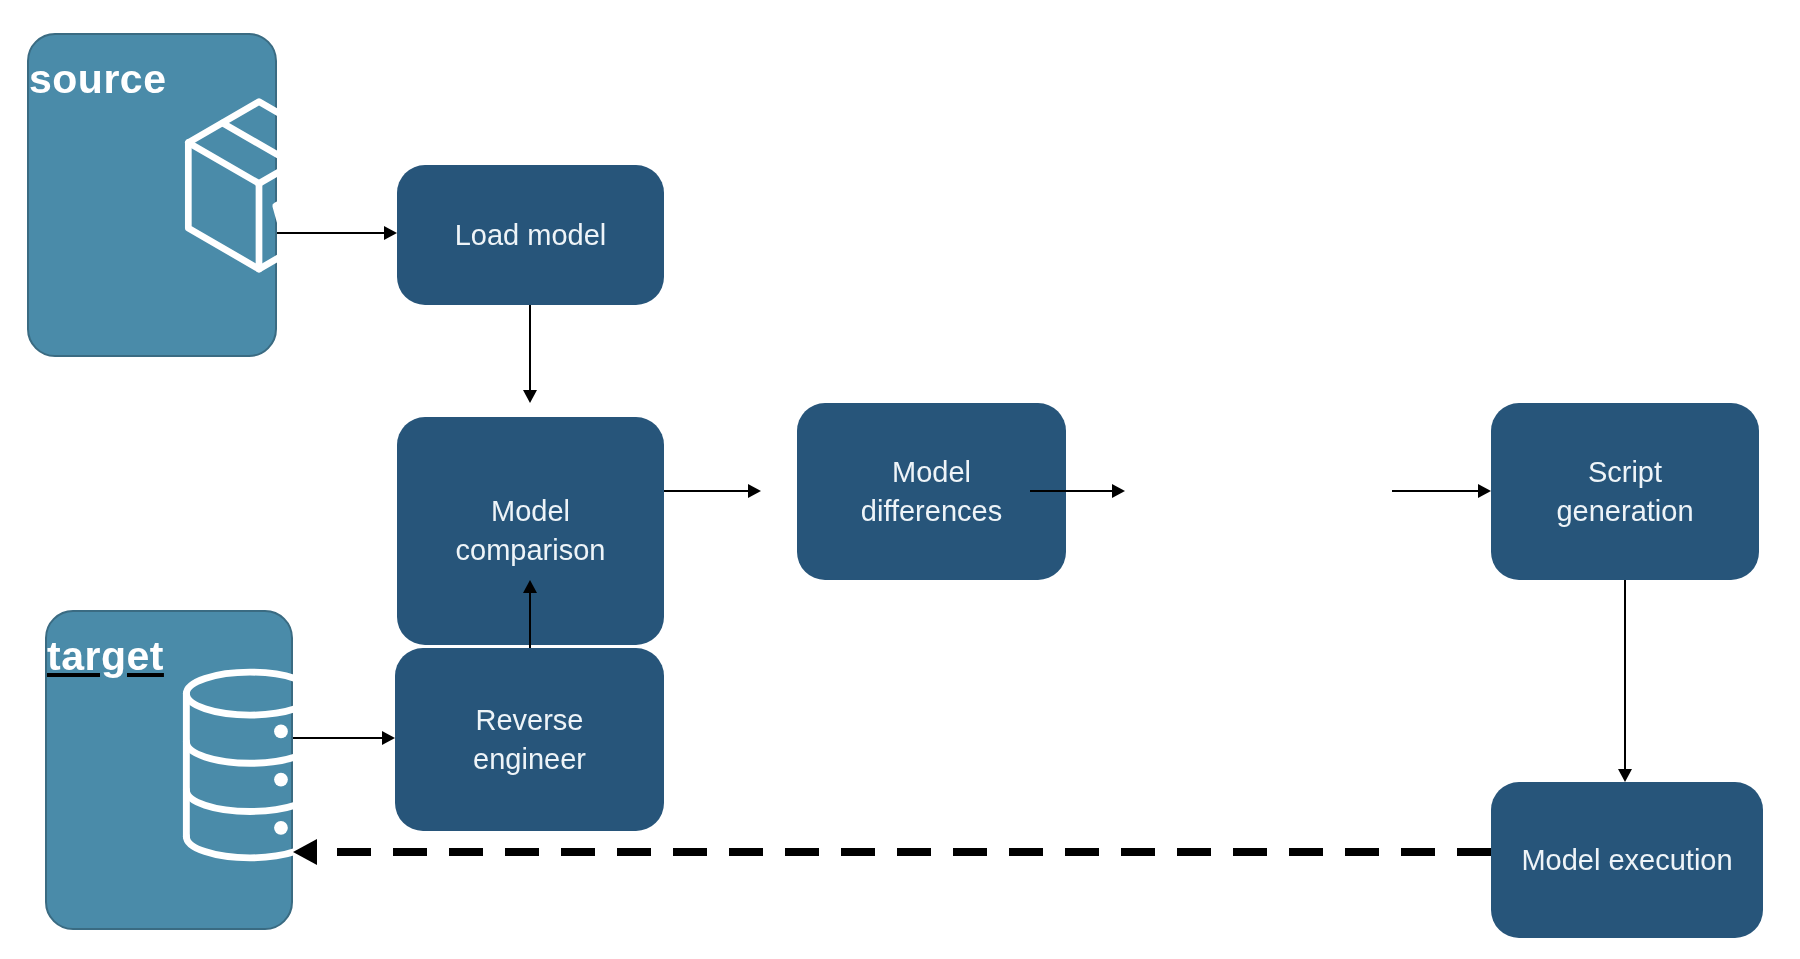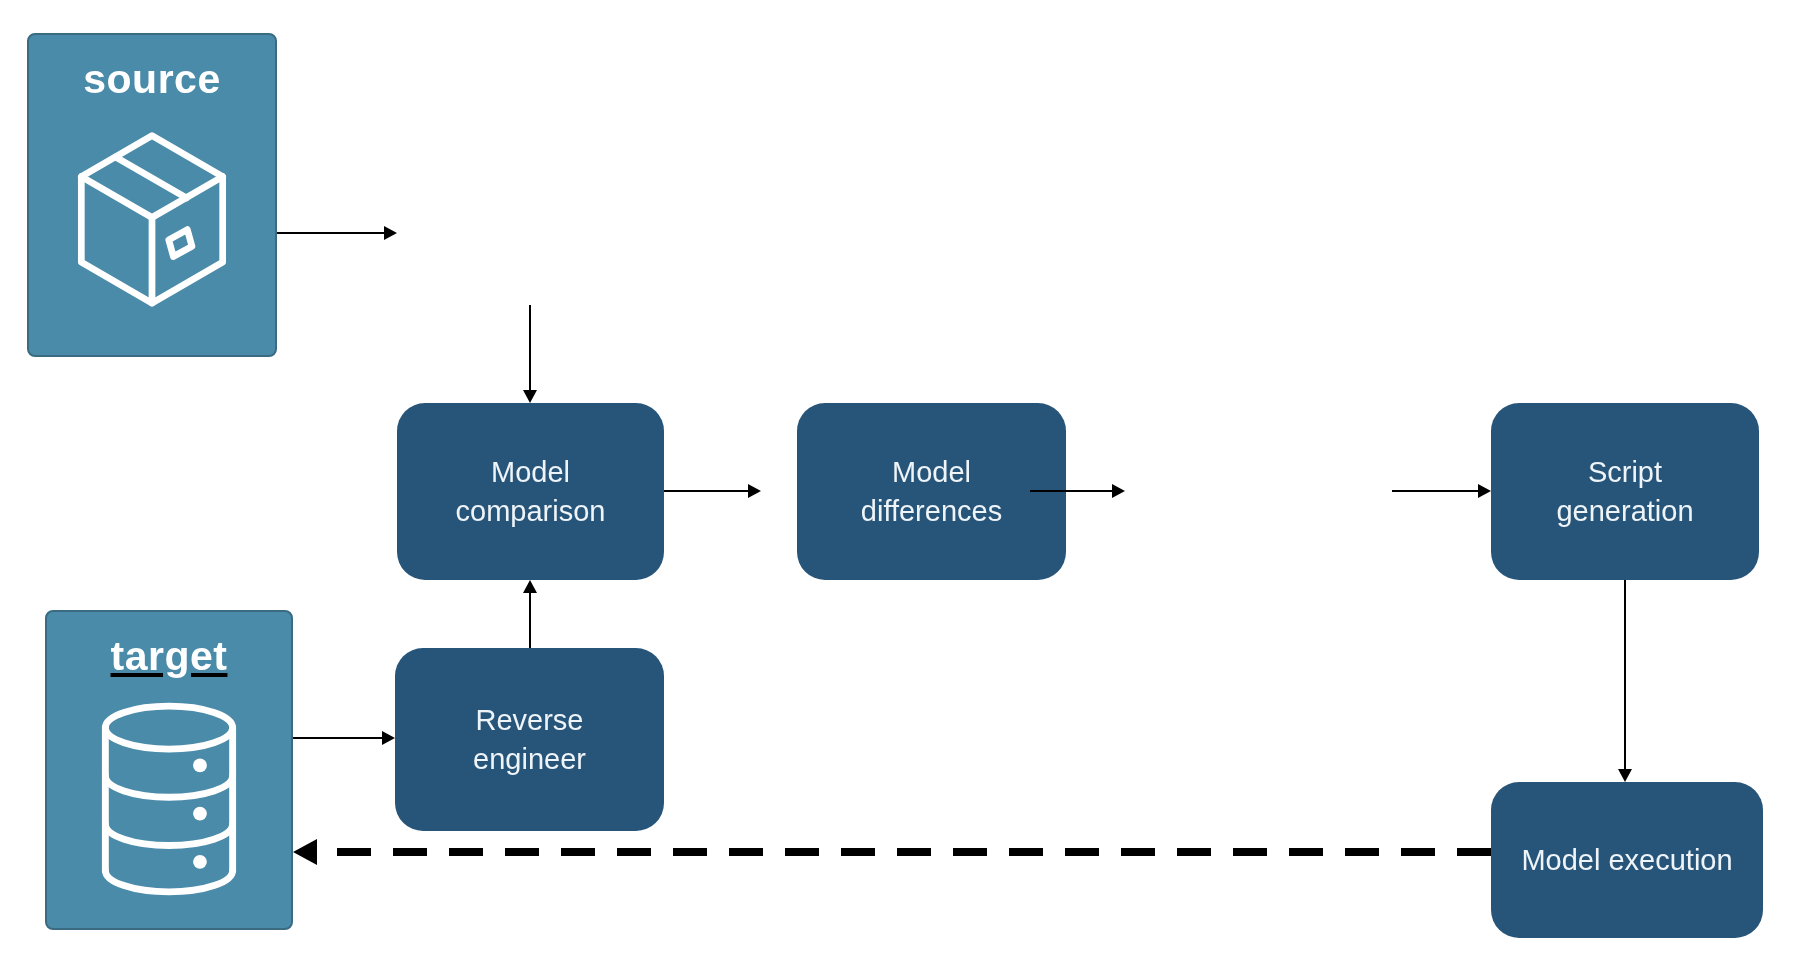--- a/index.html
+++ b/index.html
@@ -14,22 +14,22 @@
   *{margin:0;padding:0;box-sizing:border-box;}
   html,body{background:var(--bg);}
   body{font-family:"Liberation Sans", sans-serif;}
   .canvas{position:relative;width:1800px;height:959px;background:var(--bg);overflow:hidden;}
 
   
   .container-node{
     position:absolute;
     background:var(--container-fill);
     border:2px solid var(--container-border);
-    border-radius:8px;
-    display:flex;flex-direction:column;align-items:center;
+    border-radius:28px;
+    display:flex;flex-direction:row;
   }
   #node-source{left:27px;top:33px;width:250px;height:324px;}
   #node-target{left:45px;top:610px;width:248px;height:320px;text-decoration:underline;}
   .container-label{
     color:var(--label-color);
     font-size:41px;font-weight:700;letter-spacing:.5px;
     padding-top:22px;line-height:1.1;
   }
   .container-icon{flex:1;display:flex;align-items:center;justify-content:center;padding-bottom:10px;}
   .container-icon svg{display:block;}
@@ -38,21 +38,21 @@
   .step{
     position:absolute;
     background:var(--step-fill);
     border-radius:28px;
     color:var(--step-text);
     font-size:29px;line-height:1.33;
     display:flex;align-items:center;justify-content:center;
     text-align:center;padding:0 30px;
   }
   #node-load-model       {left:397px; top:165px; width:267px; height:140px;}
-  #node-model-comparison {left:397px; top:403px; width:267px; height:177px;}
+  #node-model-comparison {left:397px; top:417px; width:267px; height:228px;}
   #node-model-differences{left:761px; top:403px; width:269px; height:177px;margin-left:36px;}
   #node-deployment-plan  {left:1125px;top:403px; width:267px; height:177px;}
   #node-script-generation{left:1491px;top:403px; width:268px; height:177px;}
   #node-reverse-engineer {left:395px; top:648px; width:269px; height:183px;}
   #node-script-execution {left:1491px;top:782px; width:272px; height:156px;}
 
   
   .arrow{position:absolute;}
   .arrow-right{height:14px;}
   .arrow-right::before{content:"";position:absolute;left:0;right:11px;top:6px;height:2px;background:var(--arrow-color);}
@@ -110,20 +110,21 @@
         <path d="M13 99 A37 12.5 0 0 0 87 99"></path>
         <path d="M13 44 A37 12.5 0 0 0 87 44"></path>
         <path d="M13 72 A37 12.5 0 0 0 87 72"></path>
         <circle cx="68" cy="38" r="4" fill="#FFFFFF" stroke="none"></circle>
         <circle cx="68" cy="66" r="4" fill="#FFFFFF" stroke="none"></circle>
         <circle cx="68" cy="94" r="4" fill="#FFFFFF" stroke="none"></circle>
       </svg>
     </div>
   </div>
 
+  <div class="step" id="node-load-model">Load model</div>
   <div class="step" id="node-model-comparison">Model comparison</div>
   <div class="step" id="node-model-differences">Model differences</div>
   <div class="step" id="node-script-generation">Script generation</div>
   <div class="step" id="node-reverse-engineer">Reverse engineer</div>
   <div class="step" id="node-script-execution">Model execution</div>
 
   <div class="arrow arrow-right" id="arrow-source-load"></div>
   <div class="arrow arrow-down" id="arrow-load-comparison"></div>
   <div class="arrow arrow-right" id="arrow-comparison-differences"></div>
   <div class="arrow arrow-right" id="arrow-differences-deployment"></div>

